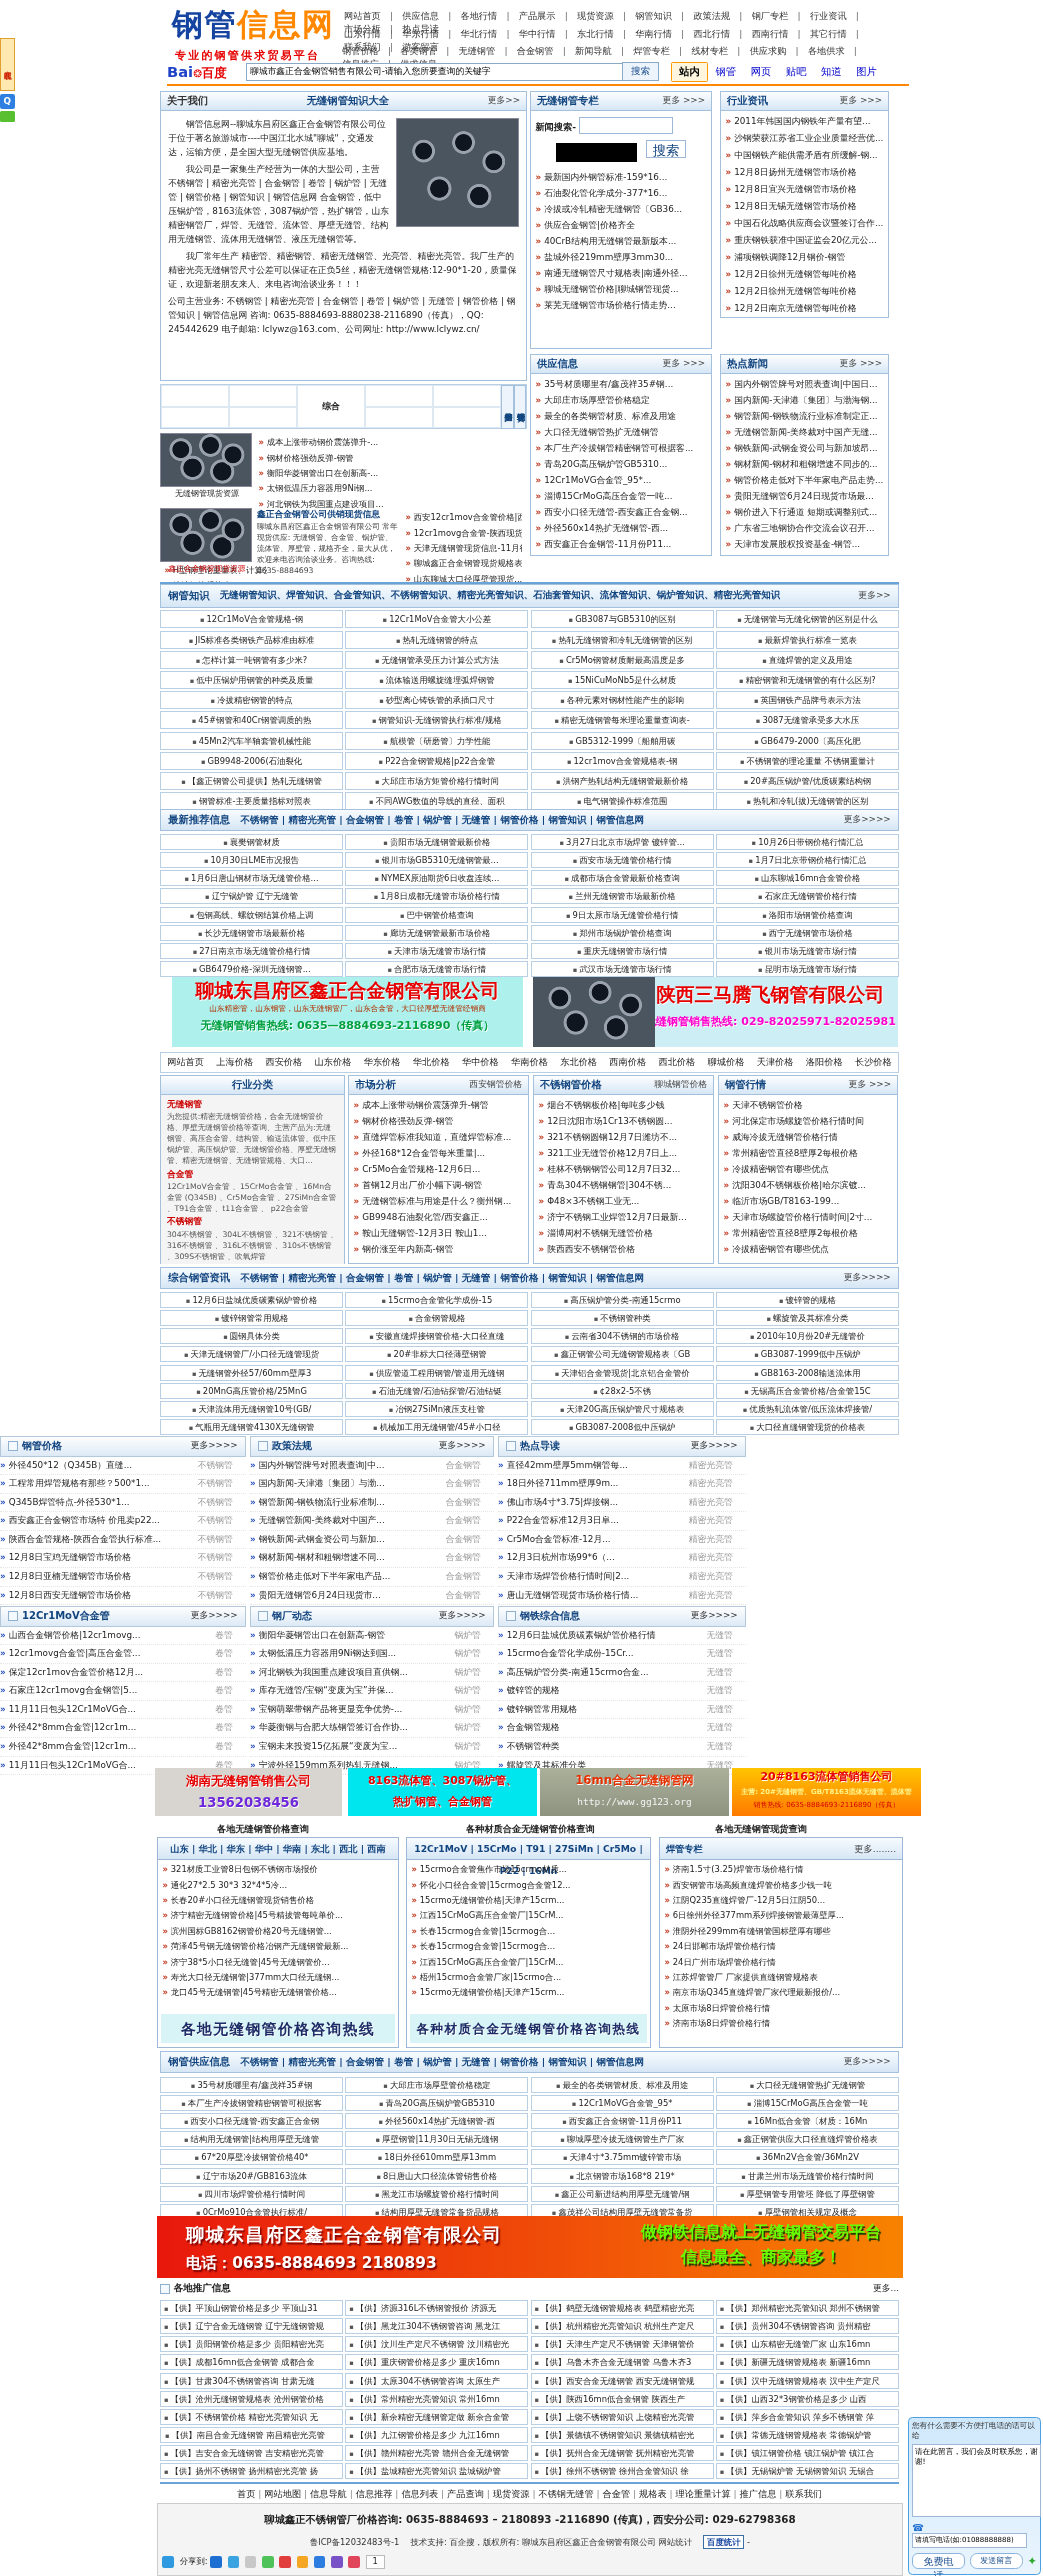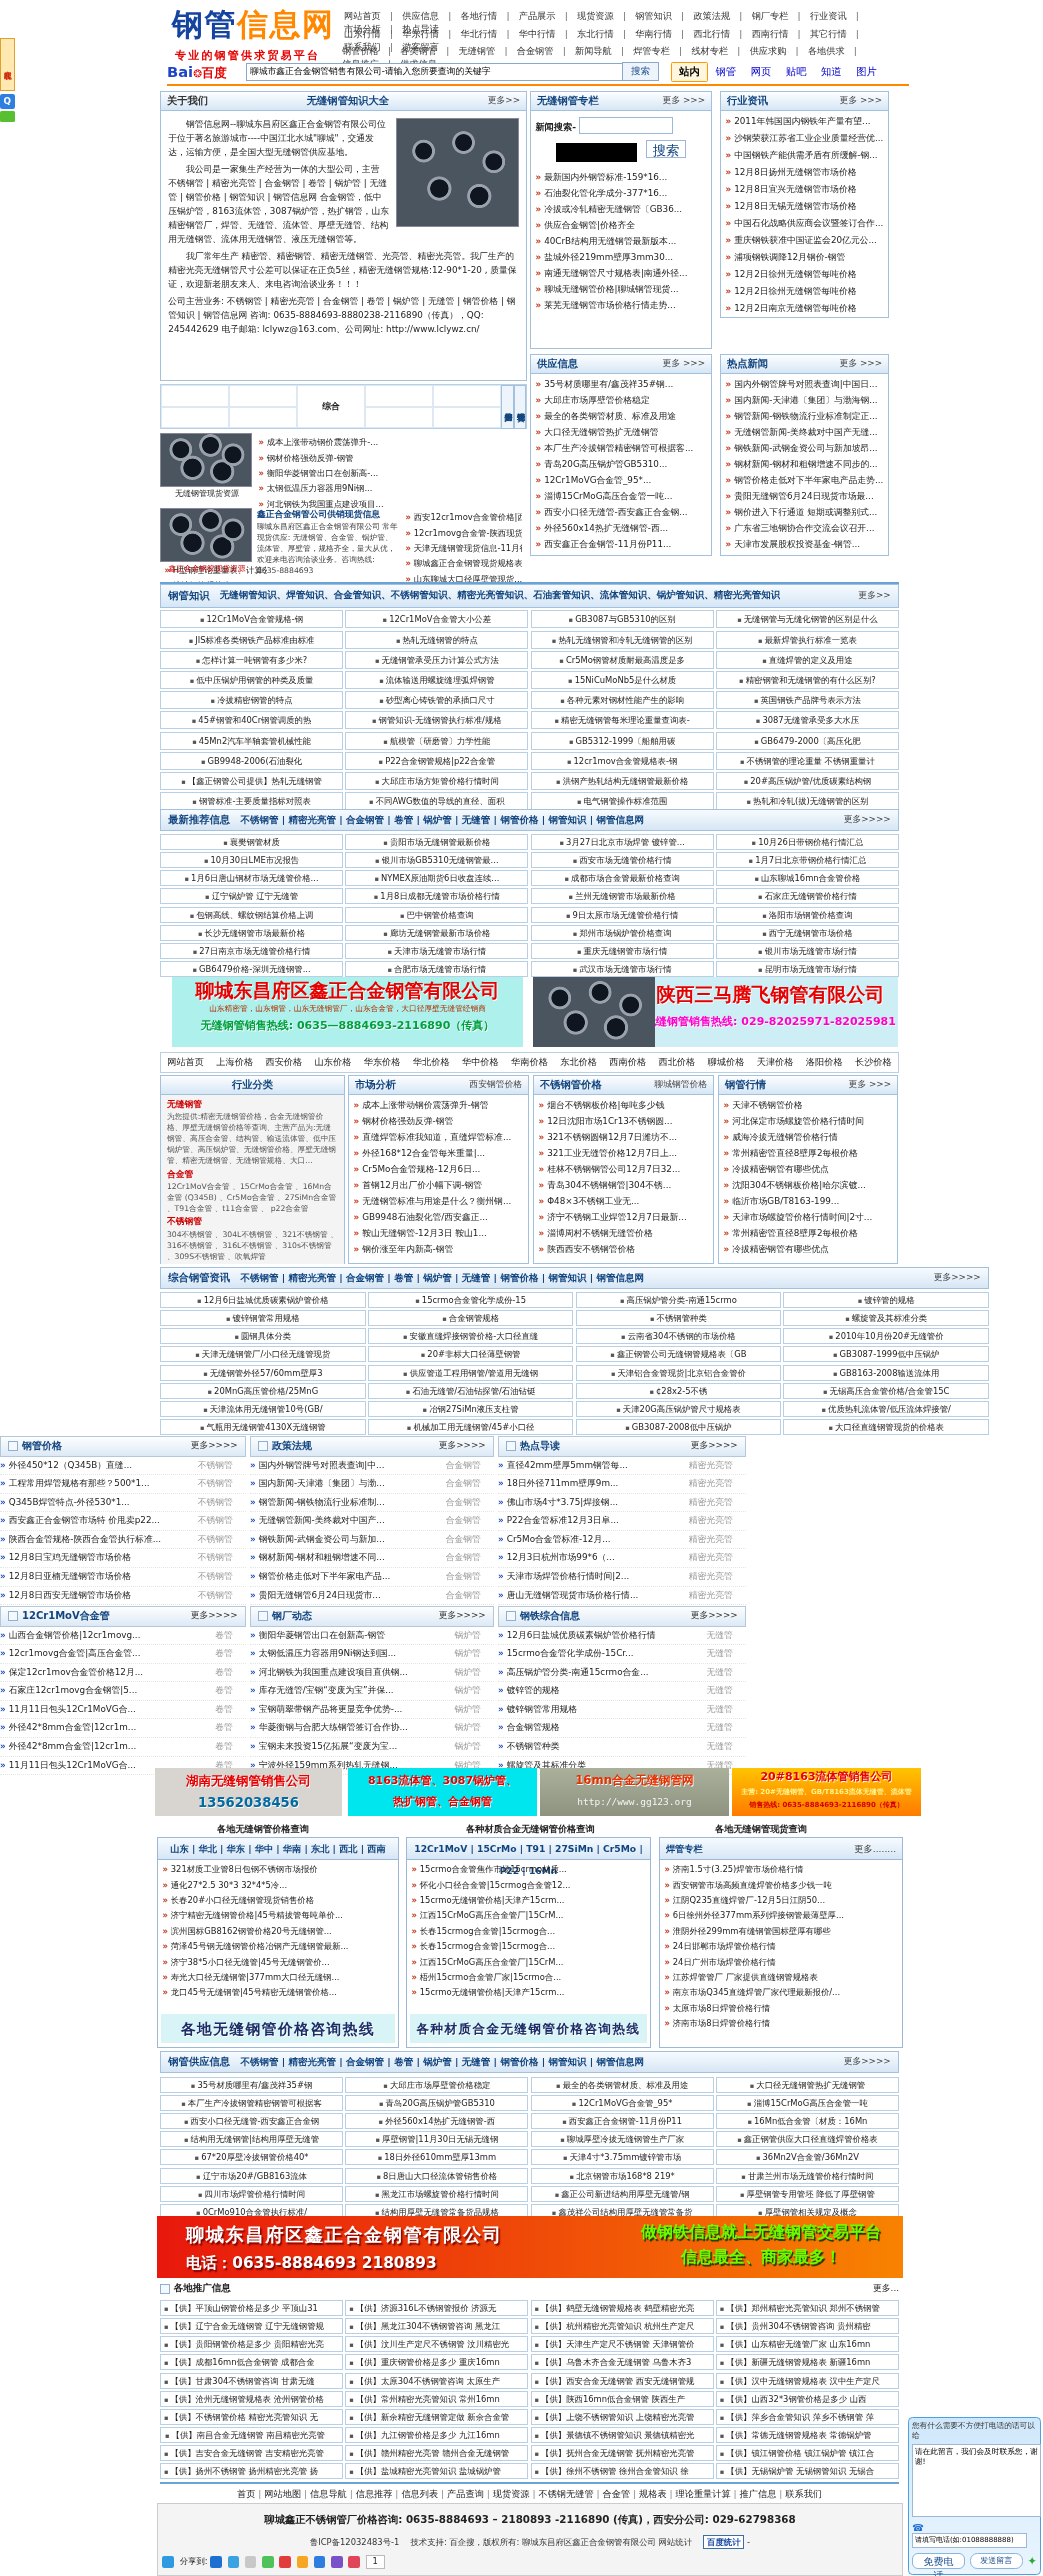--- a/index.html
+++ b/index.html
@@ -462,21 +462,21 @@
         <li><span>常州精密管直径8壁厚2每根价格</span></li>
         <li><span>冷拔精密钢管有哪些优点</span></li>
         <li><span>沈阳304不锈钢板价格|哈尔滨镀...</span></li>
         <li><span>临沂市场GB/T8163-199...</span></li>
         <li><span>天津市场螺旋管价格行情时间|2寸...</span></li>
         <li><span>常州精密管直径8壁厚2每根价格</span></li>
         <li><span>冷拔精密钢管有哪些优点</span></li>
       </ul>
   </div>
 
-  <div class="abs" style="left:160px;top:1267px;width:829px">
+  <div class="abs" style="left:160px;top:1267px;width:739px">
     <div class="secbar" style="height:22px">
       <span class="t">综合钢管资讯</span>
       <span class="tabs">不锈钢管 | 精密光亮管 | 合金钢管 | 卷管 | 锅炉管 | 无缝管 | 钢管价格 | 钢管知识 | 钢管信息网</span>
       <span class="m">更多&gt;&gt;&gt;&gt;</span>
     </div>
     <div class="grid4" style="margin-top:2.9px">
 
     <div class="gcell h20"><span>12月6日盐城优质碳素锅炉管价格</span></div>
         <div class="gcell h20"><span>15crmo合金管化学成份-15</span></div>
         <div class="gcell h20"><span>高压锅炉管分类-南通15crmo</span></div>
@@ -761,34 +761,34 @@
         </div>
         <div class="banditem">
           <span class="bi">螺旋管及其标准分类</span>
           <span class="tag">无缝管</span>
         </div>
       </div>
   </div>
 
   <div class="abs" style="left:155px;top:1768px;width:187px;height:48px;background:#d8d4d0;text-align:center">
     <div style="font-size:12.5px;font-weight:bold;color:#e60000;line-height:25px;text-shadow:0.7px 0.7px 0 #fff">湖南无缝钢管销售公司</div>
-    <div style="font-size:13.2px;font-weight:bold;color:#0369a1;line-height:19px;text-shadow:0.7px 0.7px 0 #fff">13562038456</div>
+    <div style="font-size:13.2px;font-weight:bold;color:#6d28d9;line-height:19px;text-shadow:0.7px 0.7px 0 #fff">13562038456</div>
   </div>
   <div class="abs" style="left:348px;top:1768px;width:189px;height:48px;background:#00e6ee;text-align:center">
     <div style="font-size:11px;font-weight:bold;color:#e60000;line-height:25px;text-shadow:0.7px 0.7px 0 #fff">8163流体管、3087锅炉管、</div>
     <div style="font-size:11px;font-weight:bold;color:#e60000;line-height:17.6px;text-shadow:0.7px 0.7px 0 #fff">热扩钢管、合金钢管</div>
   </div>
   <div class="abs" style="left:540px;top:1768px;width:189px;height:48px;background:linear-gradient(#aab09a,#8d937f);text-align:center">
     <div style="font-size:11.7px;font-weight:bold;color:#e63000;line-height:25px;text-shadow:0.7px 0.7px 0 #fff">16mn合金无缝钢管网</div>
     <div style="font-size:9.5px;color:#f4f4f4;line-height:17.6px;font-family:'DejaVu Sans Mono',monospace">http://www.gg123.org</div>
   </div>
   <div class="abs" style="left:732px;top:1768px;width:189px;height:48px;background:linear-gradient(#ffc400,#ff7a00);text-align:center;overflow:hidden">
     <div style="font-size:11px;font-weight:bold;color:#e60000;line-height:17.6px;text-shadow:0.7px 0.7px 0 #fff">20#8163流体管销售公司</div>
     <div style="font-size:7px;font-weight:bold;color:#fff48c;line-height:13.2px">主营: 20#无缝钢管、GB/T8163流体无缝管、流体管</div>
-    <div style="font-size:7px;font-weight:bold;color:#d40000;line-height:13.2px">销售热线: 0635-8884693-2116890（传真）</div>
+    <div style="font-size:7px;font-weight:normal;color:#d40000;line-height:13.2px">销售热线: 0635-8884693-2116890（传真）</div>
   </div>
 
   <div class="abs" style="left:217px;top:1823px;font-weight:bold;font-size:9.2px">各地无缝钢管价格查询</div>
   <div class="abs" style="left:466px;top:1823px;font-weight:bold;font-size:9.2px">各种材质合金无缝钢管价格查询</div>
   <div class="abs" style="left:715px;top:1823px;font-weight:bold;font-size:9.2px">各地无缝钢管现货查询</div>
 
   <div class="abs qbox" style="left:157px;top:1837px;width:242px;height:211px">
     <div class="qtabs">
         <span style="width:100%">山东 | 华北 | 华东 | 华中 | 华南 | 东北 | 西北 | 西南</span>
       </div>

